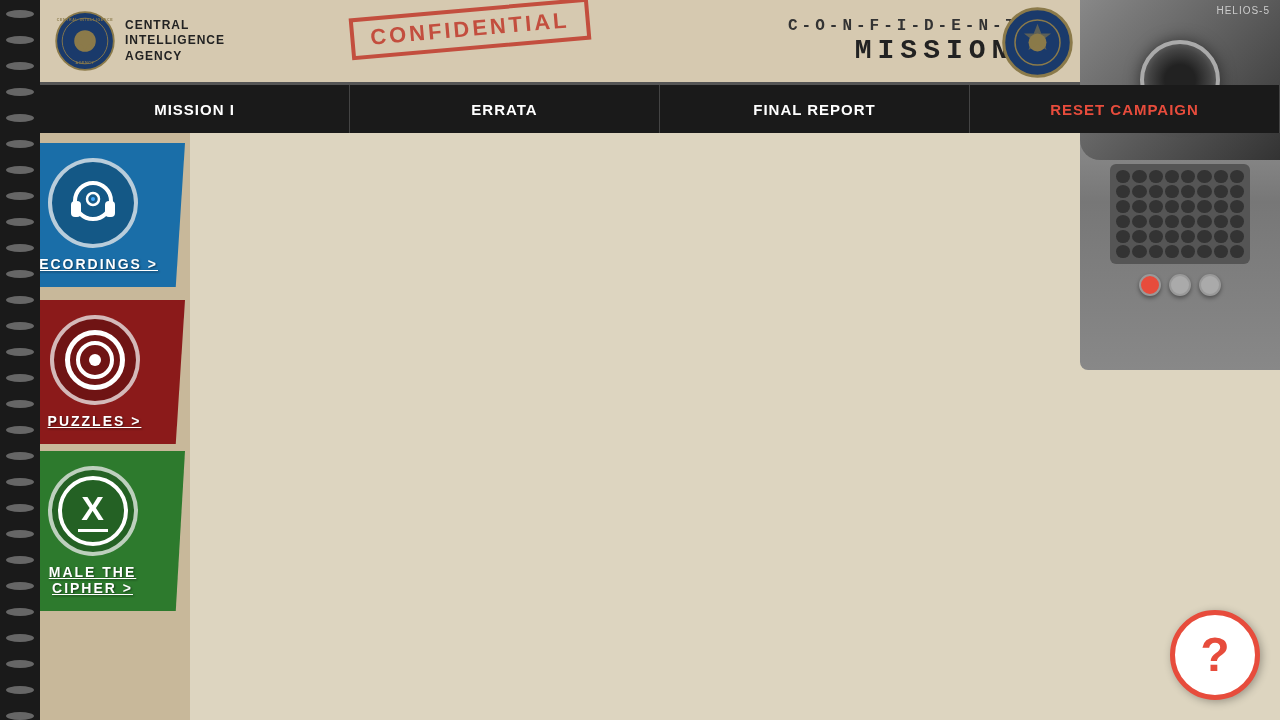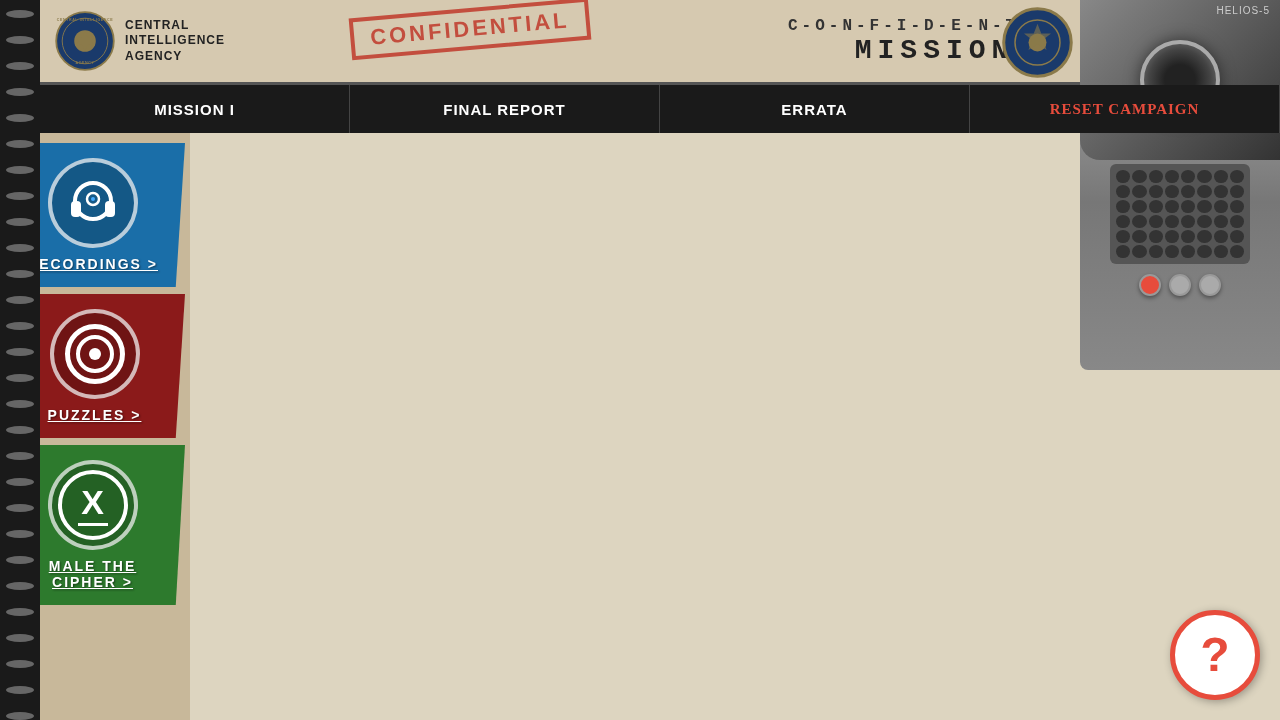--- a/index.html
+++ b/index.html
@@ -135,21 +135,21 @@
       font-size: 15px;
       font-weight: bold;
       letter-spacing: 1px;
       cursor: pointer;
       border-right: 1px solid #444;
       text-transform: uppercase;
       transition: background 0.2s;
     }
 
     .nav-item.active-nav { color: #fff; }
-    .nav-item.reset { color: #e74c3c; font-family: Liberation Serif, serif; }
+    .nav-item.reset { color: #e74c3c; }
 
     
     #sidebar {
       position: absolute;
       top: 133px;
       left: 0;
       width: 190px;
       bottom: 0;
       z-index: 5;
       display: flex;
@@ -709,24 +709,24 @@
     <div class="rec-btn gray"></div>
     <div class="rec-btn gray"></div>
   </div>
 </div>
 
 <nav id="navbar">
   <div class="nav-item active-nav" style="margin-left:40px;">
     <span>MISSION I</span>
   </div>
   <div class="nav-item">
+    <span>Errata</span>
+  </div>
+  <div class="nav-item">
     <span>Final Report</span>
-  </div>
-  <div class="nav-item">
-    <span>Errata</span>
   </div>
   <div class="nav-item reset">
     <span>Reset Campaign</span>
   </div>
 </nav>
 
 <div id="paper-bg"></div>
 
 <div id="sidebar">
 
@@ -737,21 +737,21 @@
         <circle cx="30" cy="28" r="18" fill="none" stroke="#fff" stroke-width="4"></circle>
         <rect x="8" y="28" width="10" height="16" rx="4" fill="#fff"></rect>
         <rect x="42" y="28" width="10" height="16" rx="4" fill="#fff"></rect>
         <circle cx="30" cy="26" r="6" fill="none" stroke="#fff" stroke-width="2.5"></circle>
         <circle cx="30" cy="26" r="2" fill="#4af"></circle>
       </svg>
     </div>
     <div class="sidebar-label">RECORDINGS &gt;</div>
   </div>
 
-  <div class="sidebar-btn puzzles" style="margin-top:5px;padding-left:14px;">
+  <div class="sidebar-btn puzzles" style="margin-top:11px;padding-left:14px;">
     <div class="sidebar-icon-circle">
       <div class="target-icon"></div>
     </div>
     <div class="sidebar-label">PUZZLES &gt;</div>
   </div>
 
   <div class="sidebar-btn skip" style="margin-top:5px;">
     <div class="sidebar-icon-circle">
       <div class="x-icon-circle">
         <span style="font-size:34px;font-weight:900;color:#fff;line-height:1;">X</span>

